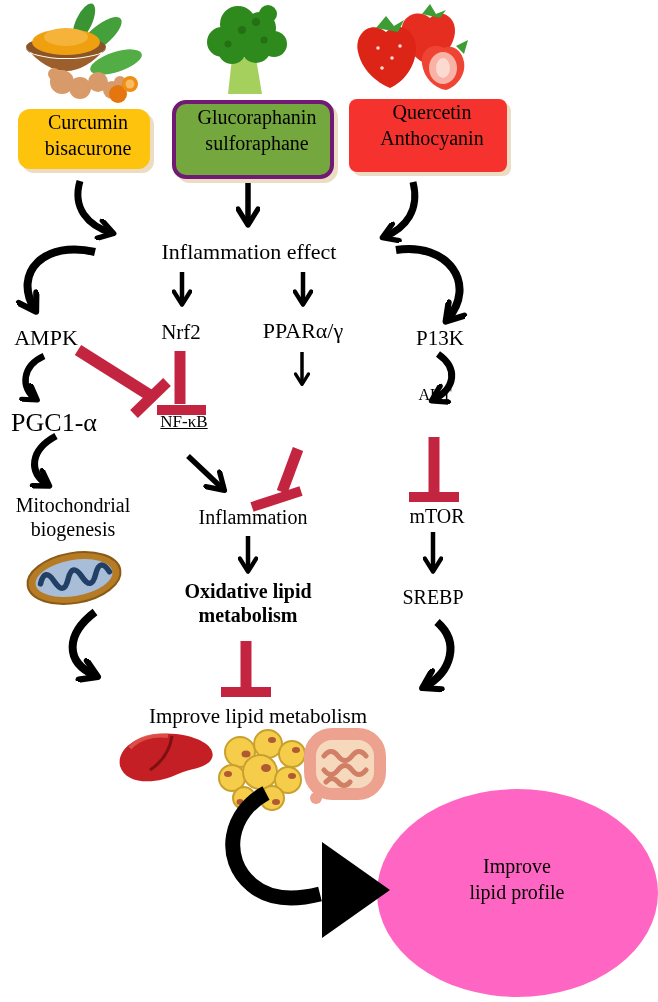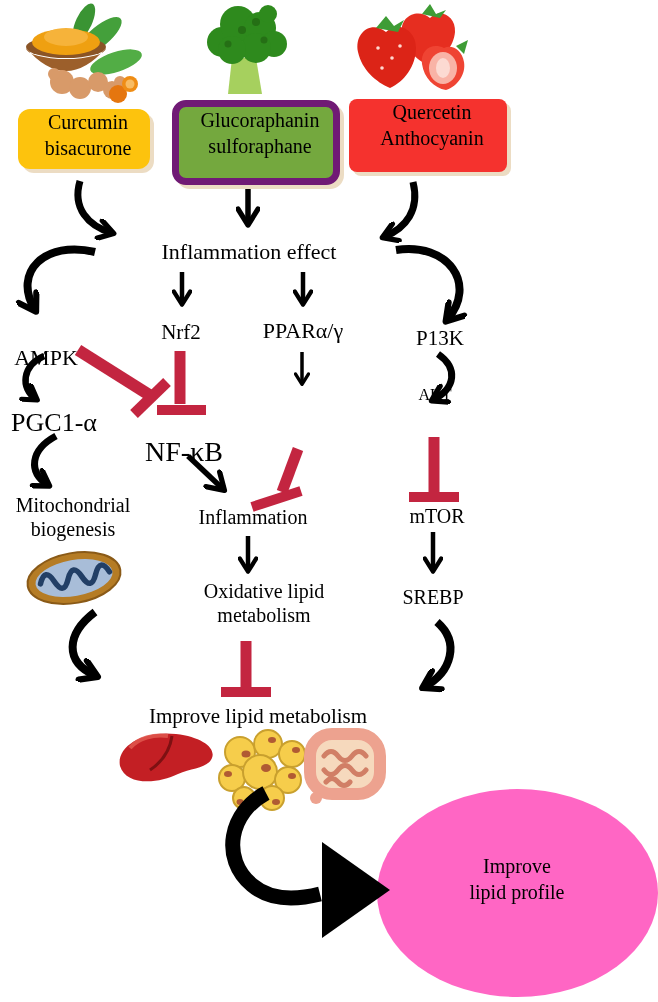--- a/index.html
+++ b/index.html
@@ -13,21 +13,21 @@
     font-size:20px;line-height:1.15;white-space:nowrap;
   }
   .lbl.wrap{white-space:normal;line-height:1.18;}
   .box{
     position:absolute;display:flex;align-items:flex-start;justify-content:center;
     text-align:center;font-size:20px;line-height:1.3;
     box-shadow:4px 4px 0 #ecdcc3;
     padding-left:8px;
   }
   .box-curcumin{left:18px;top:109px;width:124px;height:60px;background:#fdc30d;border-radius:12px;}
-  .box-glucoraphanin{left:172px;top:100px;width:146px;height:71px;background:#74a83e;border-radius:14px;border:7px solid #701a75;}
+  .box-glucoraphanin{left:172px;top:100px;width:146px;height:71px;background:#74a83e;border-radius:14px;border:4px solid #701a75;}
   .box-quercetin{left:349px;top:99px;width:150px;height:73px;background:#f5322e;border-radius:8px;}
   .ellipse{
     position:absolute;left:377px;top:789px;width:281px;height:208px;
     background:#ff66c4;border-radius:50%;
   }
   .ellipse-label{
     position:absolute;left:517px;top:853px;width:96px;transform:translateX(-50%);
     text-align:center;font-size:20px;line-height:1.32;
   }
   .syn{font-size:22px;}
@@ -187,28 +187,28 @@
     <span>Curcumin bisacurone</span>
   </div>
   <div class="box box-glucoraphanin">
     <span>Glucoraphanin sulforaphane</span>
   </div>
   <div class="box box-quercetin">
     <span>Quercetin Anthocyanin</span>
   </div>
 
   <div class="lbl syn" style="left:249px;top:239px;">Inflammation effect</div>
-  <div class="lbl" style="left:46px;top:325px;font-size:22px;margin-top:20px;">AMPK</div>
+  <div class="lbl" style="left:46px;top:325px;font-size:22px;">AMPK</div>
   <div class="lbl" style="left:181px;top:320px;font-size:21px;">Nrf2</div>
   <div class="lbl" style="left:303px;top:318px;font-size:22px;">PPARα/γ</div>
   <div class="lbl" style="left:440px;top:326px;font-size:21px;">P13K</div>
   <div class="lbl" style="left:54px;top:408px;font-size:26px;">PGC1-α</div>
-  <div class="lbl" style="left:184px;top:436px;font-size:28px;">NF-κB</div>
+  <div class="lbl" style="left:184px;top:412px;font-size:17px;text-decoration:underline;">NF-κB</div>
   <div class="lbl" style="left:435px;top:386px;font-size:16px;">AKT</div>
   <div class="lbl wrap" style="left:73px;top:494px;width:142px;">Mitochondrial biogenesis</div>
   <div class="lbl" style="left:253px;top:506px;">Inflammation</div>
   <div class="lbl" style="left:437px;top:505px;">mTOR</div>
-  <div class="lbl wrap" style="left:264px;top:580px;width:150px;">Oxidative lipid metabolism</div>
+  <div class="lbl wrap" style="left:248px;top:580px;width:150px;font-weight:bold;">Oxidative lipid metabolism</div>
   <div class="lbl" style="left:433px;top:586px;">SREBP</div>
   <div class="lbl" style="left:258px;top:704px;font-size:21px;">Improve lipid metabolism</div>
   <div class="ellipse-label">Improve lipid profile</div>
 
 </div>
 
 </body></html>

